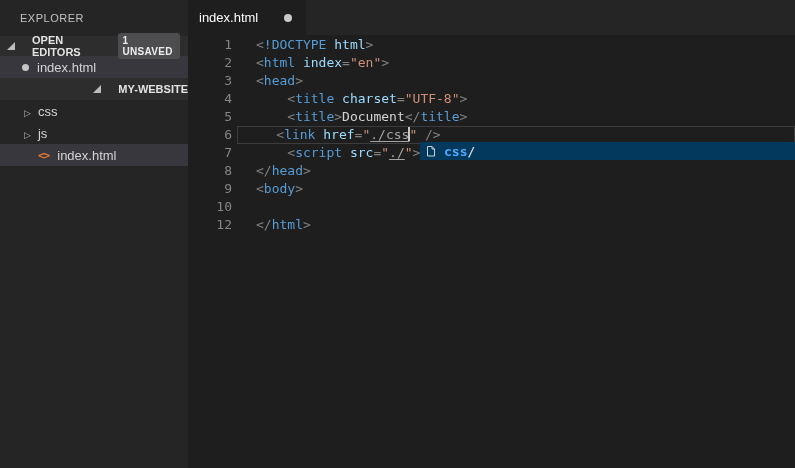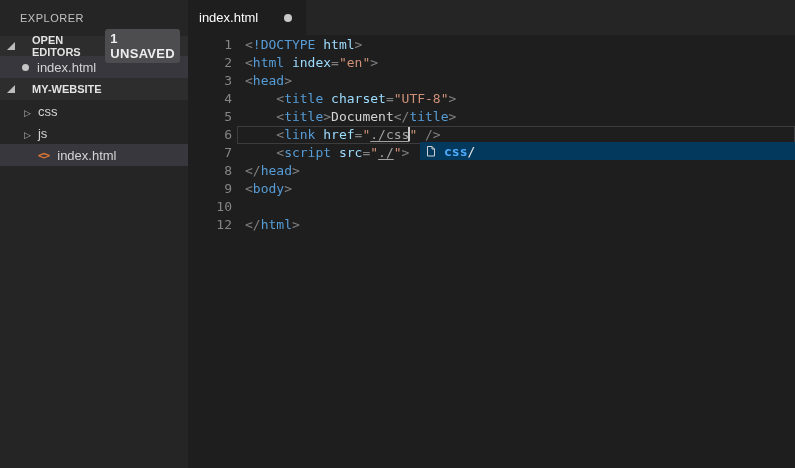--- a/index.html
+++ b/index.html
@@ -5,47 +5,47 @@
   * { margin:0; padding:0; box-sizing:border-box; }
   html,body { width:795px; height:468px; overflow:hidden; }
   body { font-family:"Liberation Sans", sans-serif; background:#1e1e1e; position:relative; }
 
   
   .sidebar { position:absolute; left:0; top:0; width:188px; height:468px; background:#252526; color:#cccccc; }
   .sidebar-title { height:36px; display:flex; align-items:center; padding-left:20px;
                    font-size:11px; letter-spacing:0.5px; color:#c2c2c2; }
   .section-header { height:20px; display:flex; align-items:center; background:#2d2d2e;
                     font-size:11px; font-weight:700; color:#e3e3e3; padding-left:7px; cursor:pointer;gap:12px; }
-  .section-header.tall { height:22px; }
+  .section-header.tall { height:22px;justify-content:flex-end; }
   .twistie-open { width:0; height:0; border-left:8px solid transparent; border-bottom:8px solid #bcbcbc;
                   margin-right:5px; flex:none; }
   .twistie-closed::before { content:"▷"; font-size:9px; color:#b5b5b5; }
   .twistie-closed { margin-right:7px; flex:none; }
   .badge { margin-left:auto; margin-right:8px; background:#4d4d50; color:#ededed;
-           font-size:13px; font-weight:700; padding:2px 5px; border-radius:3px; letter-spacing:0.3px; }
+           font-size:10px; font-weight:700; padding:2px 5px; border-radius:3px; letter-spacing:0.3px; }
   .row { height:22px; display:flex; align-items:center; font-size:13px; color:#d4d4d4; cursor:pointer; }
   .row.selected { background:#37373d; }
   .mod-dot { width:7px; height:7px; border-radius:50%; background:#c5c5c5; margin-left:22px; margin-right:8px; flex:none; }
   .row.folder { padding-left:24px; }
   .html-glyph { color:#e37933; font-size:11px; font-weight:700; margin-left:38px; margin-right:8px;
                 font-family:"DejaVu Sans Mono", monospace; letter-spacing:-1px; }
 
   
   .tabbar { position:absolute; left:188px; top:0; width:607px; height:35px; background:#252526; display:flex; }
   .tab { width:118px; height:35px; background:#1e1e1e; display:flex; align-items:center;
          justify-content:space-between; padding:0 14px 0 11px; cursor:pointer; }
   .tab-label { font-size:13px; color:#fdfdfd; }
   .tab-dot { width:8px; height:8px; border-radius:50%; background:#c8c8c8; flex:none; }
 
   
   .editor { position:absolute; left:188px; top:35px; width:607px; height:433px; background:#1e1e1e;
             font-family:"DejaVu Sans Mono", monospace; font-size:13px; padding-top:1px; }
   .line { display:flex; height:18px; line-height:18px; white-space:pre; }
   .gutter { width:44px; text-align:right; color:#858585; flex:none; }
-  .code { margin-left:13px; flex:1; }
+  .code { margin-left:24px; flex:1; }
   .line.current .code { margin-left:5px; padding-left:8px; box-shadow:inset 0 0 0 1px #3c3c3e; }
   .tk-plain { color:#d4d4d4; }
   .tk-tag   { color:#569cd6; }
   .tk-attr  { color:#9cdcfe; }
   .tk-punct { color:#808080; }
   .tk-str   { color:#ce9178; }
   .tk-strlink { color:#a3a3a3; text-decoration:underline; text-underline-offset:2px; }
   .cursor { display:inline-block; width:2px; height:14px; background:#c8c8c8; vertical-align:-2px; margin:0 -1px; }
 
   

